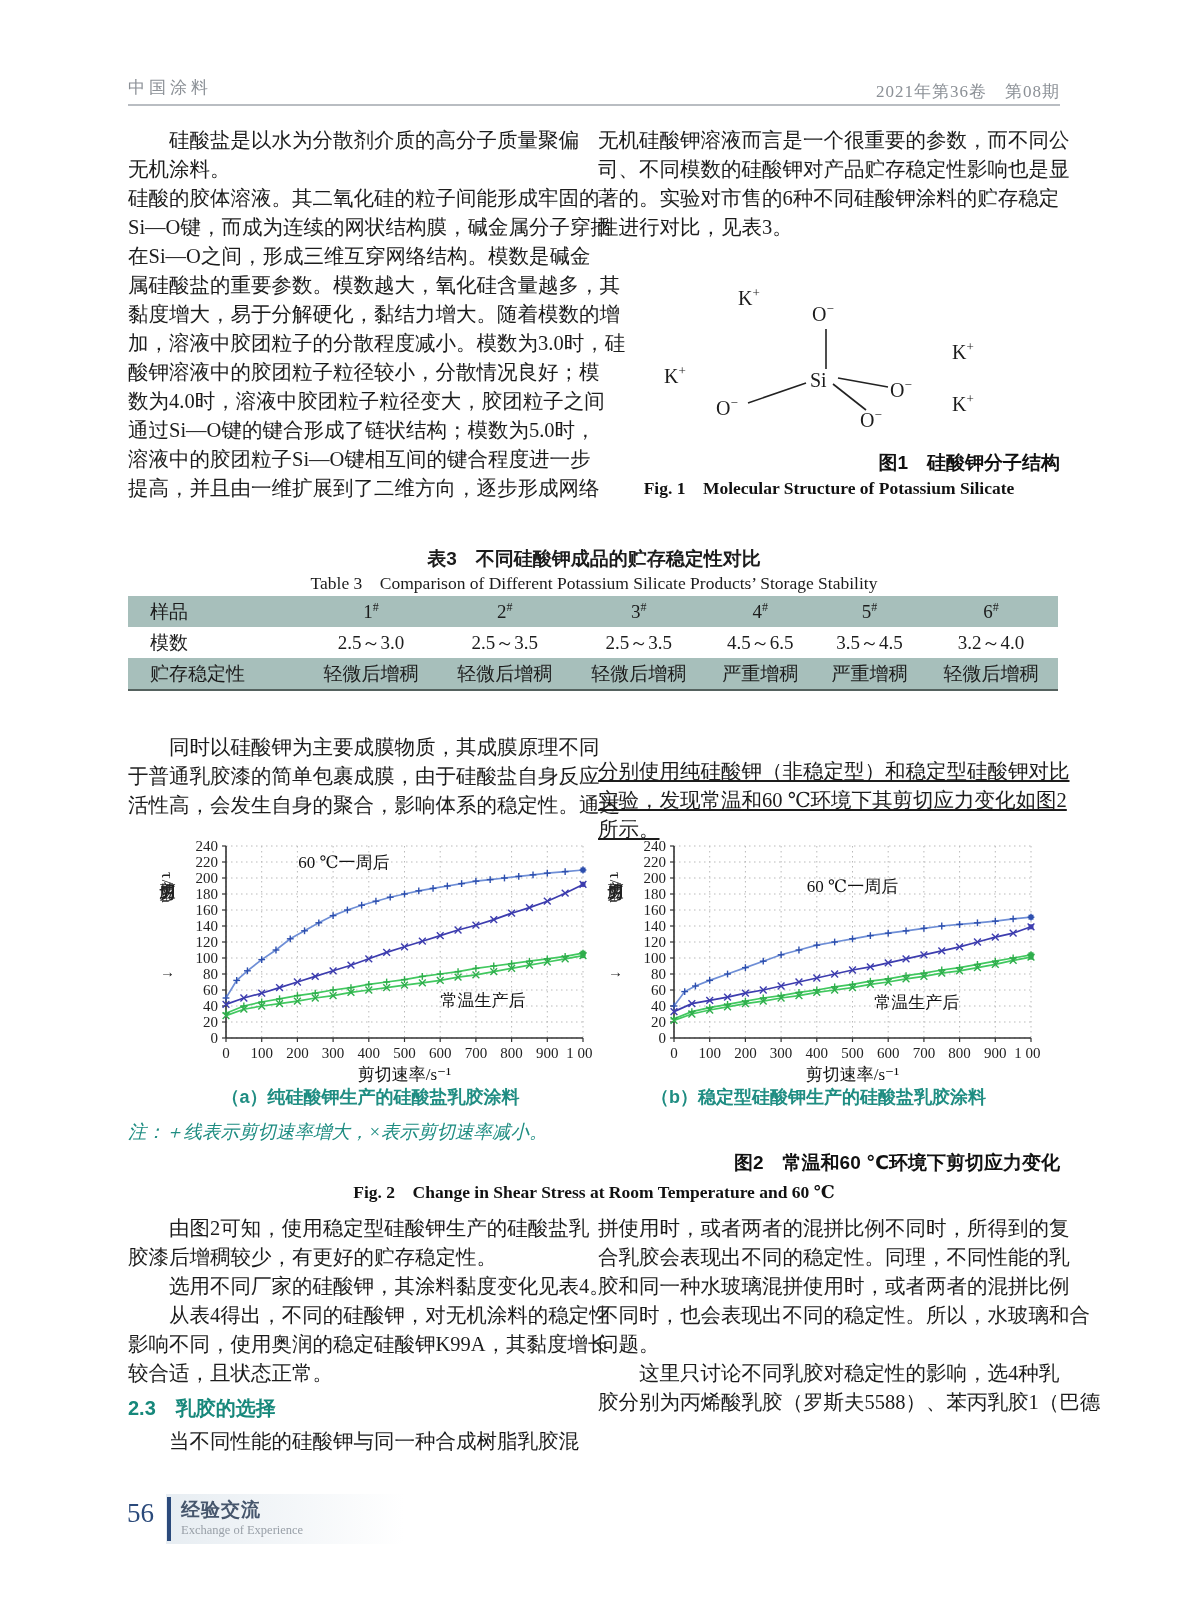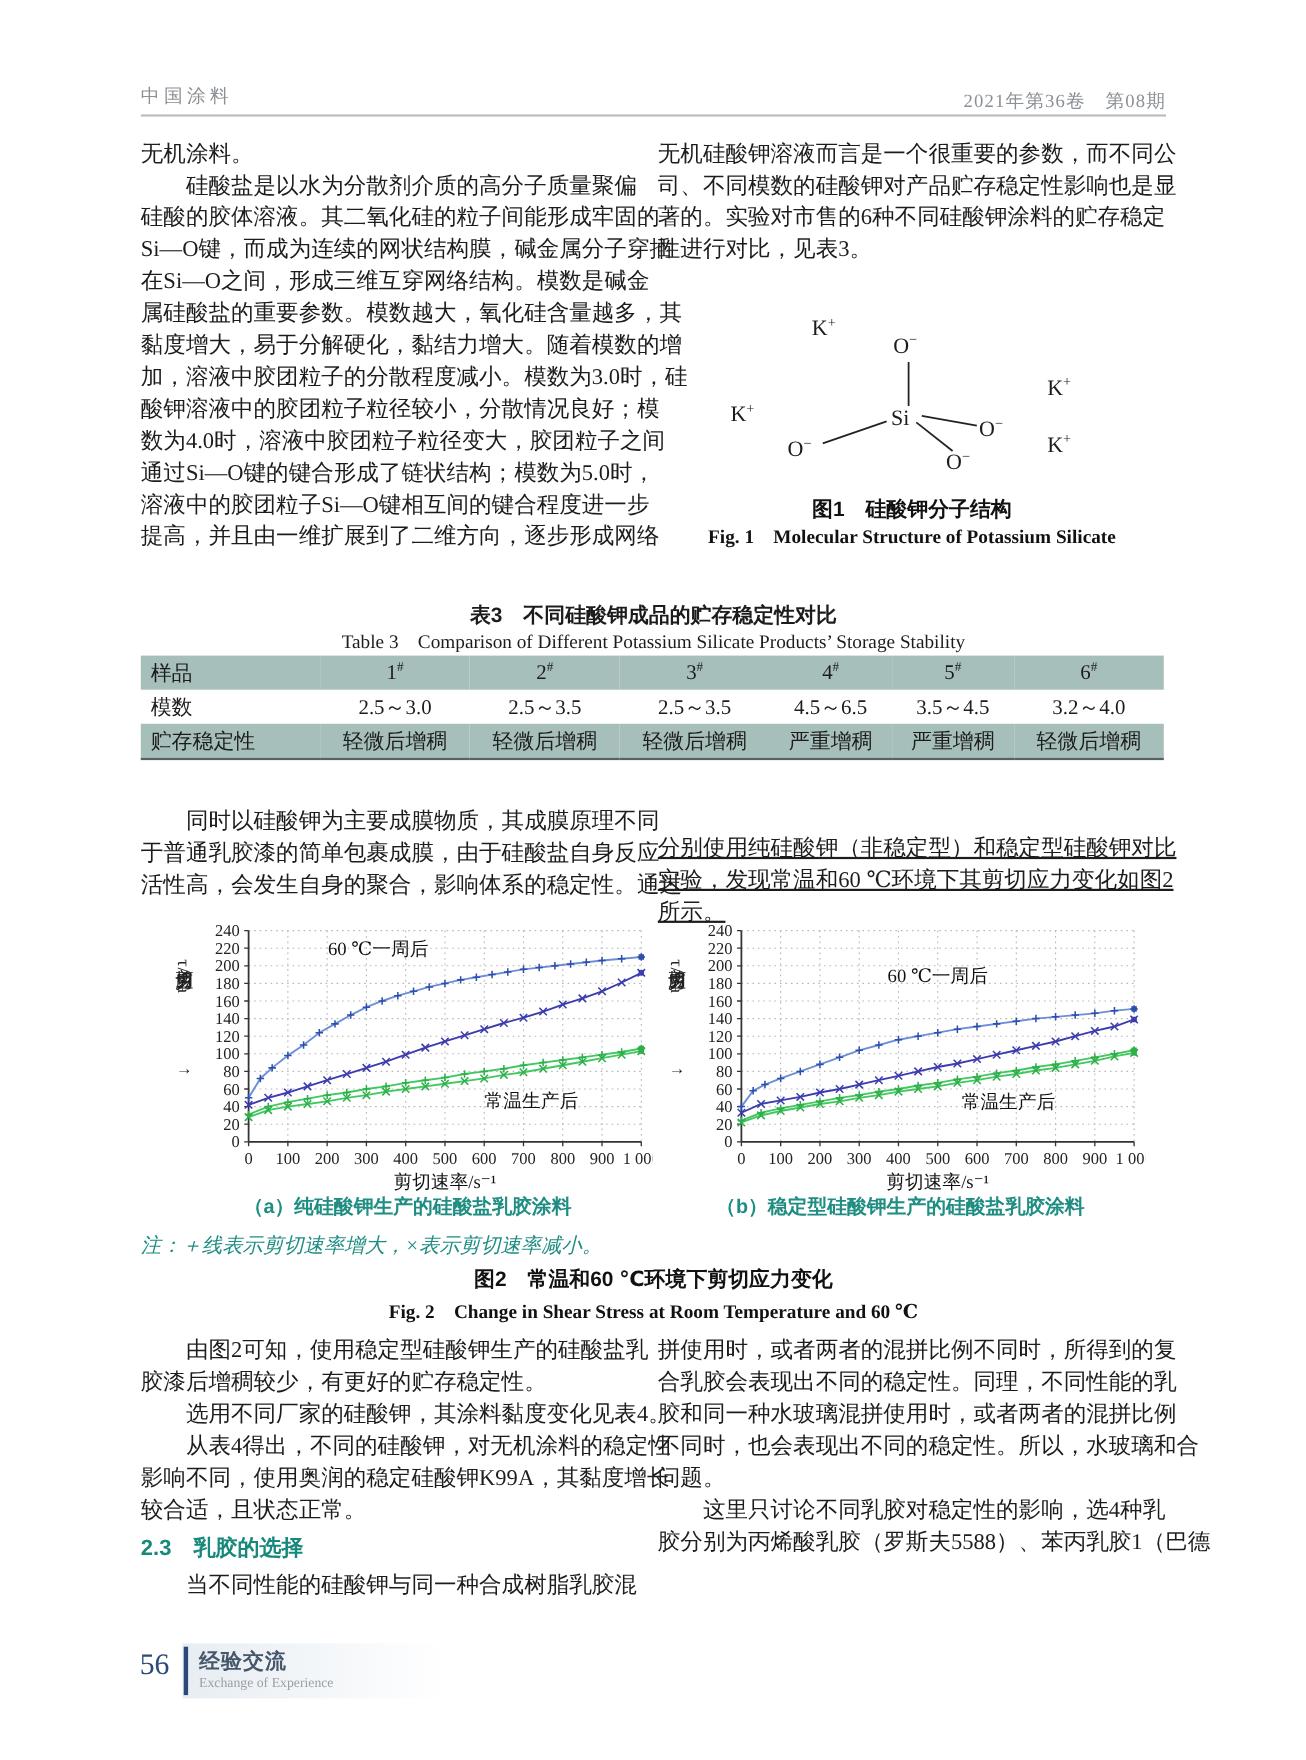--- a/index.html
+++ b/index.html
@@ -15,35 +15,35 @@
   
   .textblock { position:absolute; width:462px; font-size:20.5px; line-height:29px; color:#1c1c1c; }
   .tline { white-space:pre; }
 
   
   .molecule { position:absolute; left:600px; top:283px; width:460px; height:168px; font-size:20px; }
   .atom { position:absolute; white-space:nowrap; }
   .atom sup { font-size:13px; }
   .molecule svg { position:absolute; left:0; top:0; }
 
-  .figcap-zh { position:absolute; text-align:center; font-family:"Liberation Sans","DejaVu Sans",sans-serif;
+  .figcap-zh { position:absolute; text-align:right; font-family:"Liberation Sans","DejaVu Sans",sans-serif;
                font-weight:bold; font-size:19px; color:#111; }
   .figcap-en { position:absolute; text-align:center; font-family:"Liberation Serif","DejaVu Serif",serif;
                font-weight:bold; font-size:17.5px; color:#111; }
 
   
   .t3-title-zh { position:absolute; left:128px; top:546px; width:932px; text-align:center;
                  font-family:"Liberation Sans","DejaVu Sans",sans-serif; font-weight:bold; font-size:19px; }
   .t3-title-en { position:absolute; left:128px; top:571px; width:932px; text-align:center;
                  font-weight:normal; font-size:17.5px; }
   table.t3 { position:absolute; left:128px; top:596px; width:930px; border-collapse:collapse;
              font-size:19px; border-bottom:2.5px solid #55625f; }
   table.t3 td { height:31px; padding:0 4px; }
   table.t3 tr.shaded { background:#a7bfbb; }
-  table.t3 td.l { text-align:left; padding-left:9px; width:150px; }
+  table.t3 td.l { text-align:left; padding-left:22px; width:150px; }
   table.t3 td.c { text-align:center; }
   table.t3 sup { font-size:12px; }
 
   
   .chart { position:absolute; }
   .chart svg text { font-family:"Liberation Serif","DejaVu Serif",serif; }
   .ylab { position:absolute; writing-mode:vertical-rl; text-orientation:mixed;
           font-size:16.5px; color:#222; letter-spacing:1px; }
   .yarrow { position:absolute; font-size:15px; color:#222; }
 
@@ -67,22 +67,22 @@
 <body>
 
 <div class="page">
 
   <div class="header">
     <span class="journal">中国涂料</span>
     <span class="issue">2021年第36卷　第08期</span>
   </div>
 
   <div class="textblock" style="left:128px; top:126px;">
+      <div class="tline">　　硅酸盐是以水为分散剂介质的高分子质量聚偏</div>
       <div class="tline">无机涂料。</div>
-      <div class="tline">　　硅酸盐是以水为分散剂介质的高分子质量聚偏</div>
       <div class="tline">硅酸的胶体溶液。其二氧化硅的粒子间能形成牢固的</div>
       <div class="tline">Si—O键，而成为连续的网状结构膜，碱金属分子穿插</div>
       <div class="tline">在Si—O之间，形成三维互穿网络结构。模数是碱金</div>
       <div class="tline">属硅酸盐的重要参数。模数越大，氧化硅含量越多，其</div>
       <div class="tline">黏度增大，易于分解硬化，黏结力增大。随着模数的增</div>
       <div class="tline">加，溶液中胶团粒子的分散程度减小。模数为3.0时，硅</div>
       <div class="tline">酸钾溶液中的胶团粒子粒径较小，分散情况良好；模</div>
       <div class="tline">数为4.0时，溶液中胶团粒子粒径变大，胶团粒子之间</div>
       <div class="tline">通过Si—O键的键合形成了链状结构；模数为5.0时，</div>
       <div class="tline">溶液中的胶团粒子Si—O键相互间的键合程度进一步</div>

